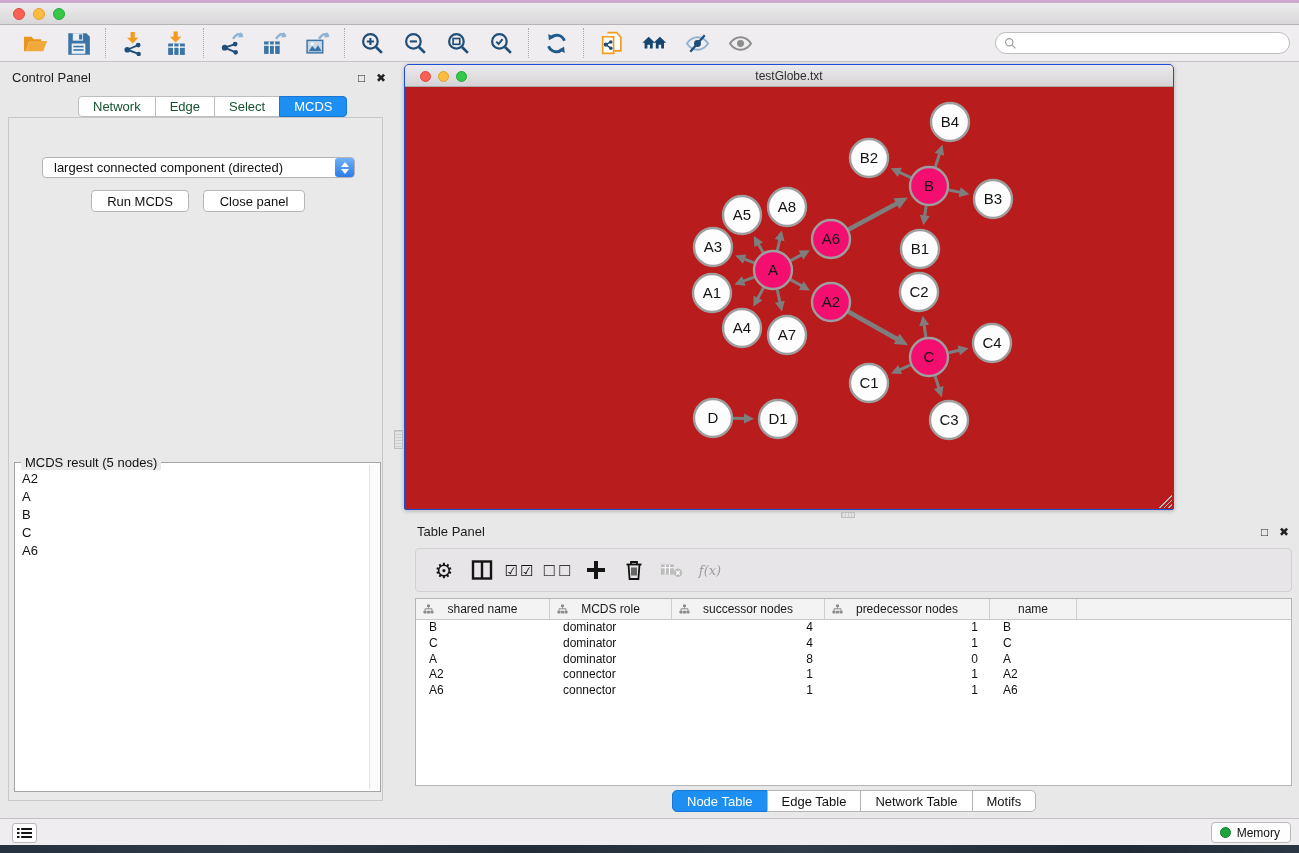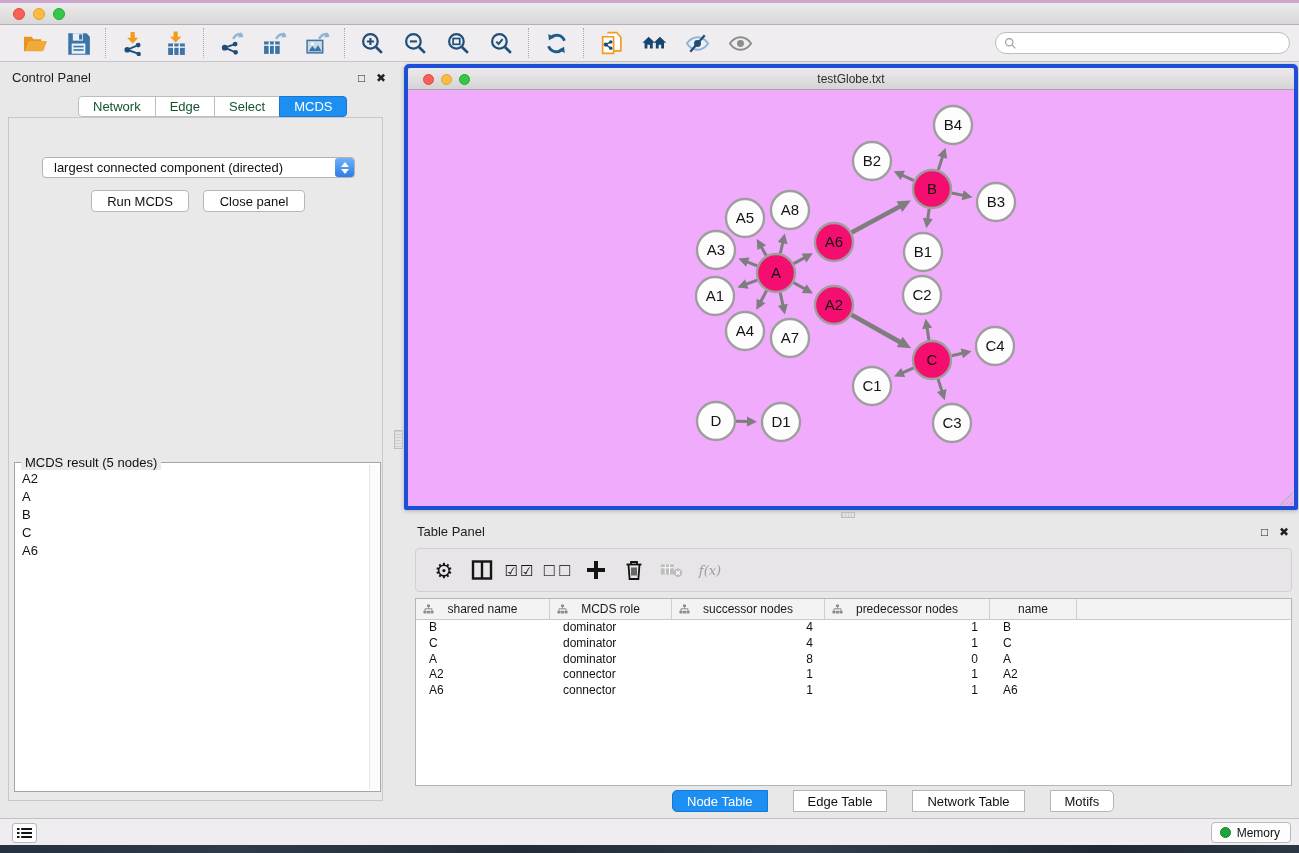--- a/index.html
+++ b/index.html
@@ -56,22 +56,22 @@
   .dd-stepper .tri-dn { width:0; height:0; border-left:4px solid transparent; border-right:4px solid transparent; border-top:5px solid #fff; }
   .cp-button { height:22px; background:#fff; border:1px solid #b7b7b7; border-radius:4px;
     font-size:13px; color:#111; display:flex; align-items:center; justify-content:center; cursor:pointer; }
   .groupbox { left:14px; top:462px; width:367px; height:330px; border:1px solid #a5a5a5; background:#fff; }
   .groupbox-label { left:21px; top:455px; font-size:13px; color:#111; background:#eae9ea; padding:0 4px; }
   .result-list { position:absolute; left:2px; top:6px; right:12px; bottom:2px; overflow:hidden; }
   .result-item { font-size:13px; color:#111; padding:1.6px 0 1.6px 5px; cursor:default; }
   .vscroll { position:absolute; top:2px; right:2px; width:9px; bottom:2px; background:#fbfbfb; border-left:1px solid #e4e4e4; }
 
   
-  .net-window { left:404px; top:64px; width:894px; height:446px; background:#f0abfc;
-    border:4px solid #1d4ed8; border-radius:5px 5px 2px 2px; box-shadow:0 1px 4px rgba(0,0,0,.25); }
+  .net-window { left:404px; top:64px; width:770px; height:446px; background:#b91c1c;
+    border:1px solid #1d4ed8; border-radius:5px 5px 2px 2px; box-shadow:0 1px 4px rgba(0,0,0,.25); }
   .net-titlebar { position:absolute; left:0; top:0; right:0; height:22px;
     background:linear-gradient(#eceaec,#d5d3d5); border-bottom:1px solid #a9a9a9; border-radius:4px 4px 0 0; }
   .net-lights { position:absolute; left:15px; top:6px; display:flex; gap:7px; }
   .net-lights .light { width:11px; height:11px; }
   .net-title { position:absolute; left:0; right:0; top:4px; text-align:center; font-size:12px; color:#2e2e2e; }
   #graph-svg { position:absolute; left:1px; top:23px; }
   .resize-grip { position:absolute; right:1px; bottom:1px; width:13px; height:13px;
     background:
       linear-gradient(135deg, transparent 48%, #b9b9b9 48%, #b9b9b9 54%, transparent 54%,
       transparent 66%, #b9b9b9 66%, #b9b9b9 72%, transparent 72%,
@@ -95,21 +95,21 @@
   .table-wrap { left:415px; top:598px; width:877px; height:188px; background:#fff; border:1px solid #b5b5b5; overflow:hidden; }
   .thead { display:flex; height:21px; background:#f3f3f3; border-bottom:1px solid #c9c9c9; }
   .th { position:relative; display:flex; align-items:center; justify-content:center;
     font-size:12px; color:#1a1a1a; border-right:1px solid #cfcfcf; cursor:pointer; }
   .th .tree-ic { position:absolute; left:7px; top:5px; width:11px; height:11px; }
   .trow { display:flex; height:15.8px; }
   .td { font-size:12px; color:#111; overflow:hidden; white-space:nowrap; line-height:15.8px; }
   .td.left { padding-left:13px; text-align:left; }
   .td.right { padding-right:12px; text-align:right; }
 
-  .tp-tabs { left:672px; top:790px; display:flex; height:22px;gap:26px; }
+  .tp-tabs { left:672px; top:790px; display:flex; height:22px; }
   .tp-tab { height:22px; padding:0 14px; background:#fff; border:1px solid #b5b5b5; margin-left:-1px;
     font-size:13px; color:#111; display:flex; align-items:center; cursor:pointer; }
   .tp-tab:first-child { border-radius:5px 0 0 5px; margin-left:0; }
   .tp-tab:last-child { border-radius:0 5px 5px 0; }
   .tp-tab.active { background:#1e8ff2; border-color:#1877d2; color:#fff; }
 
   
   .statusbar { left:0; top:818px; width:1299px; height:27px; background:#efedef; border-top:1px solid #c2c0c2; }
   .list-btn { position:absolute; left:12px; top:4px; width:25px; height:20px; background:#fdfdfd;
     border:1px solid #b9b9b9; border-radius:3px; display:flex; align-items:center; justify-content:center; cursor:pointer; }

